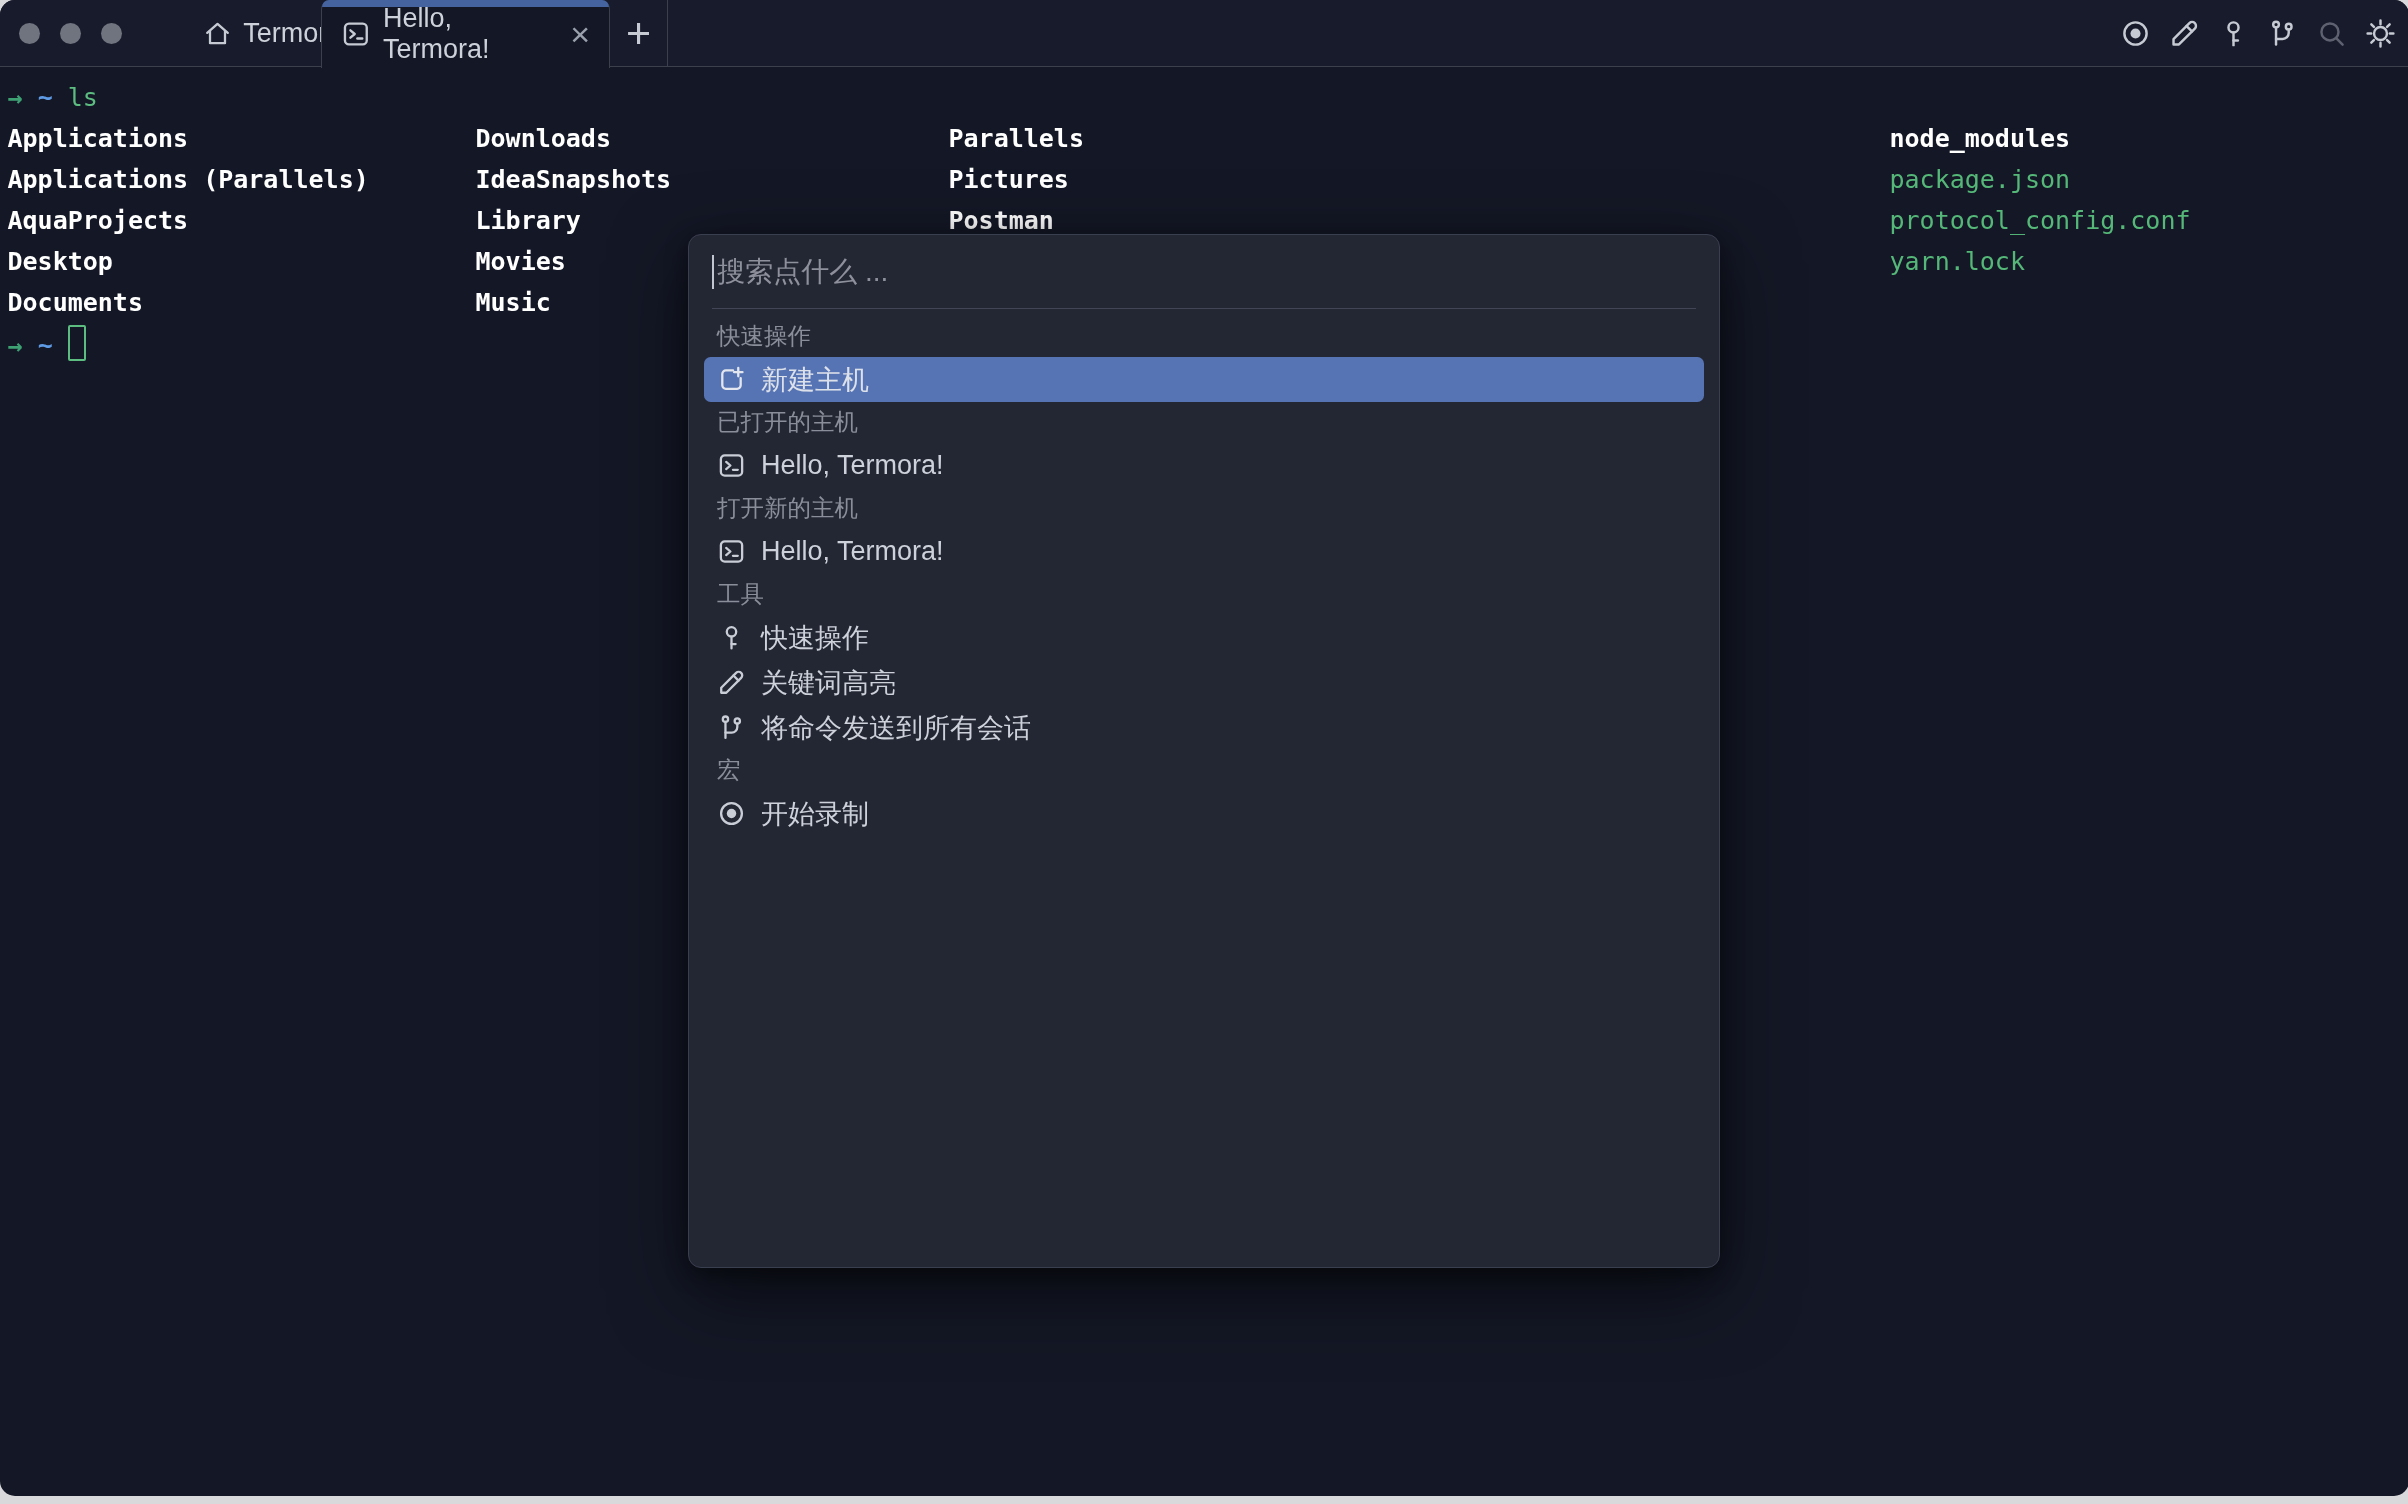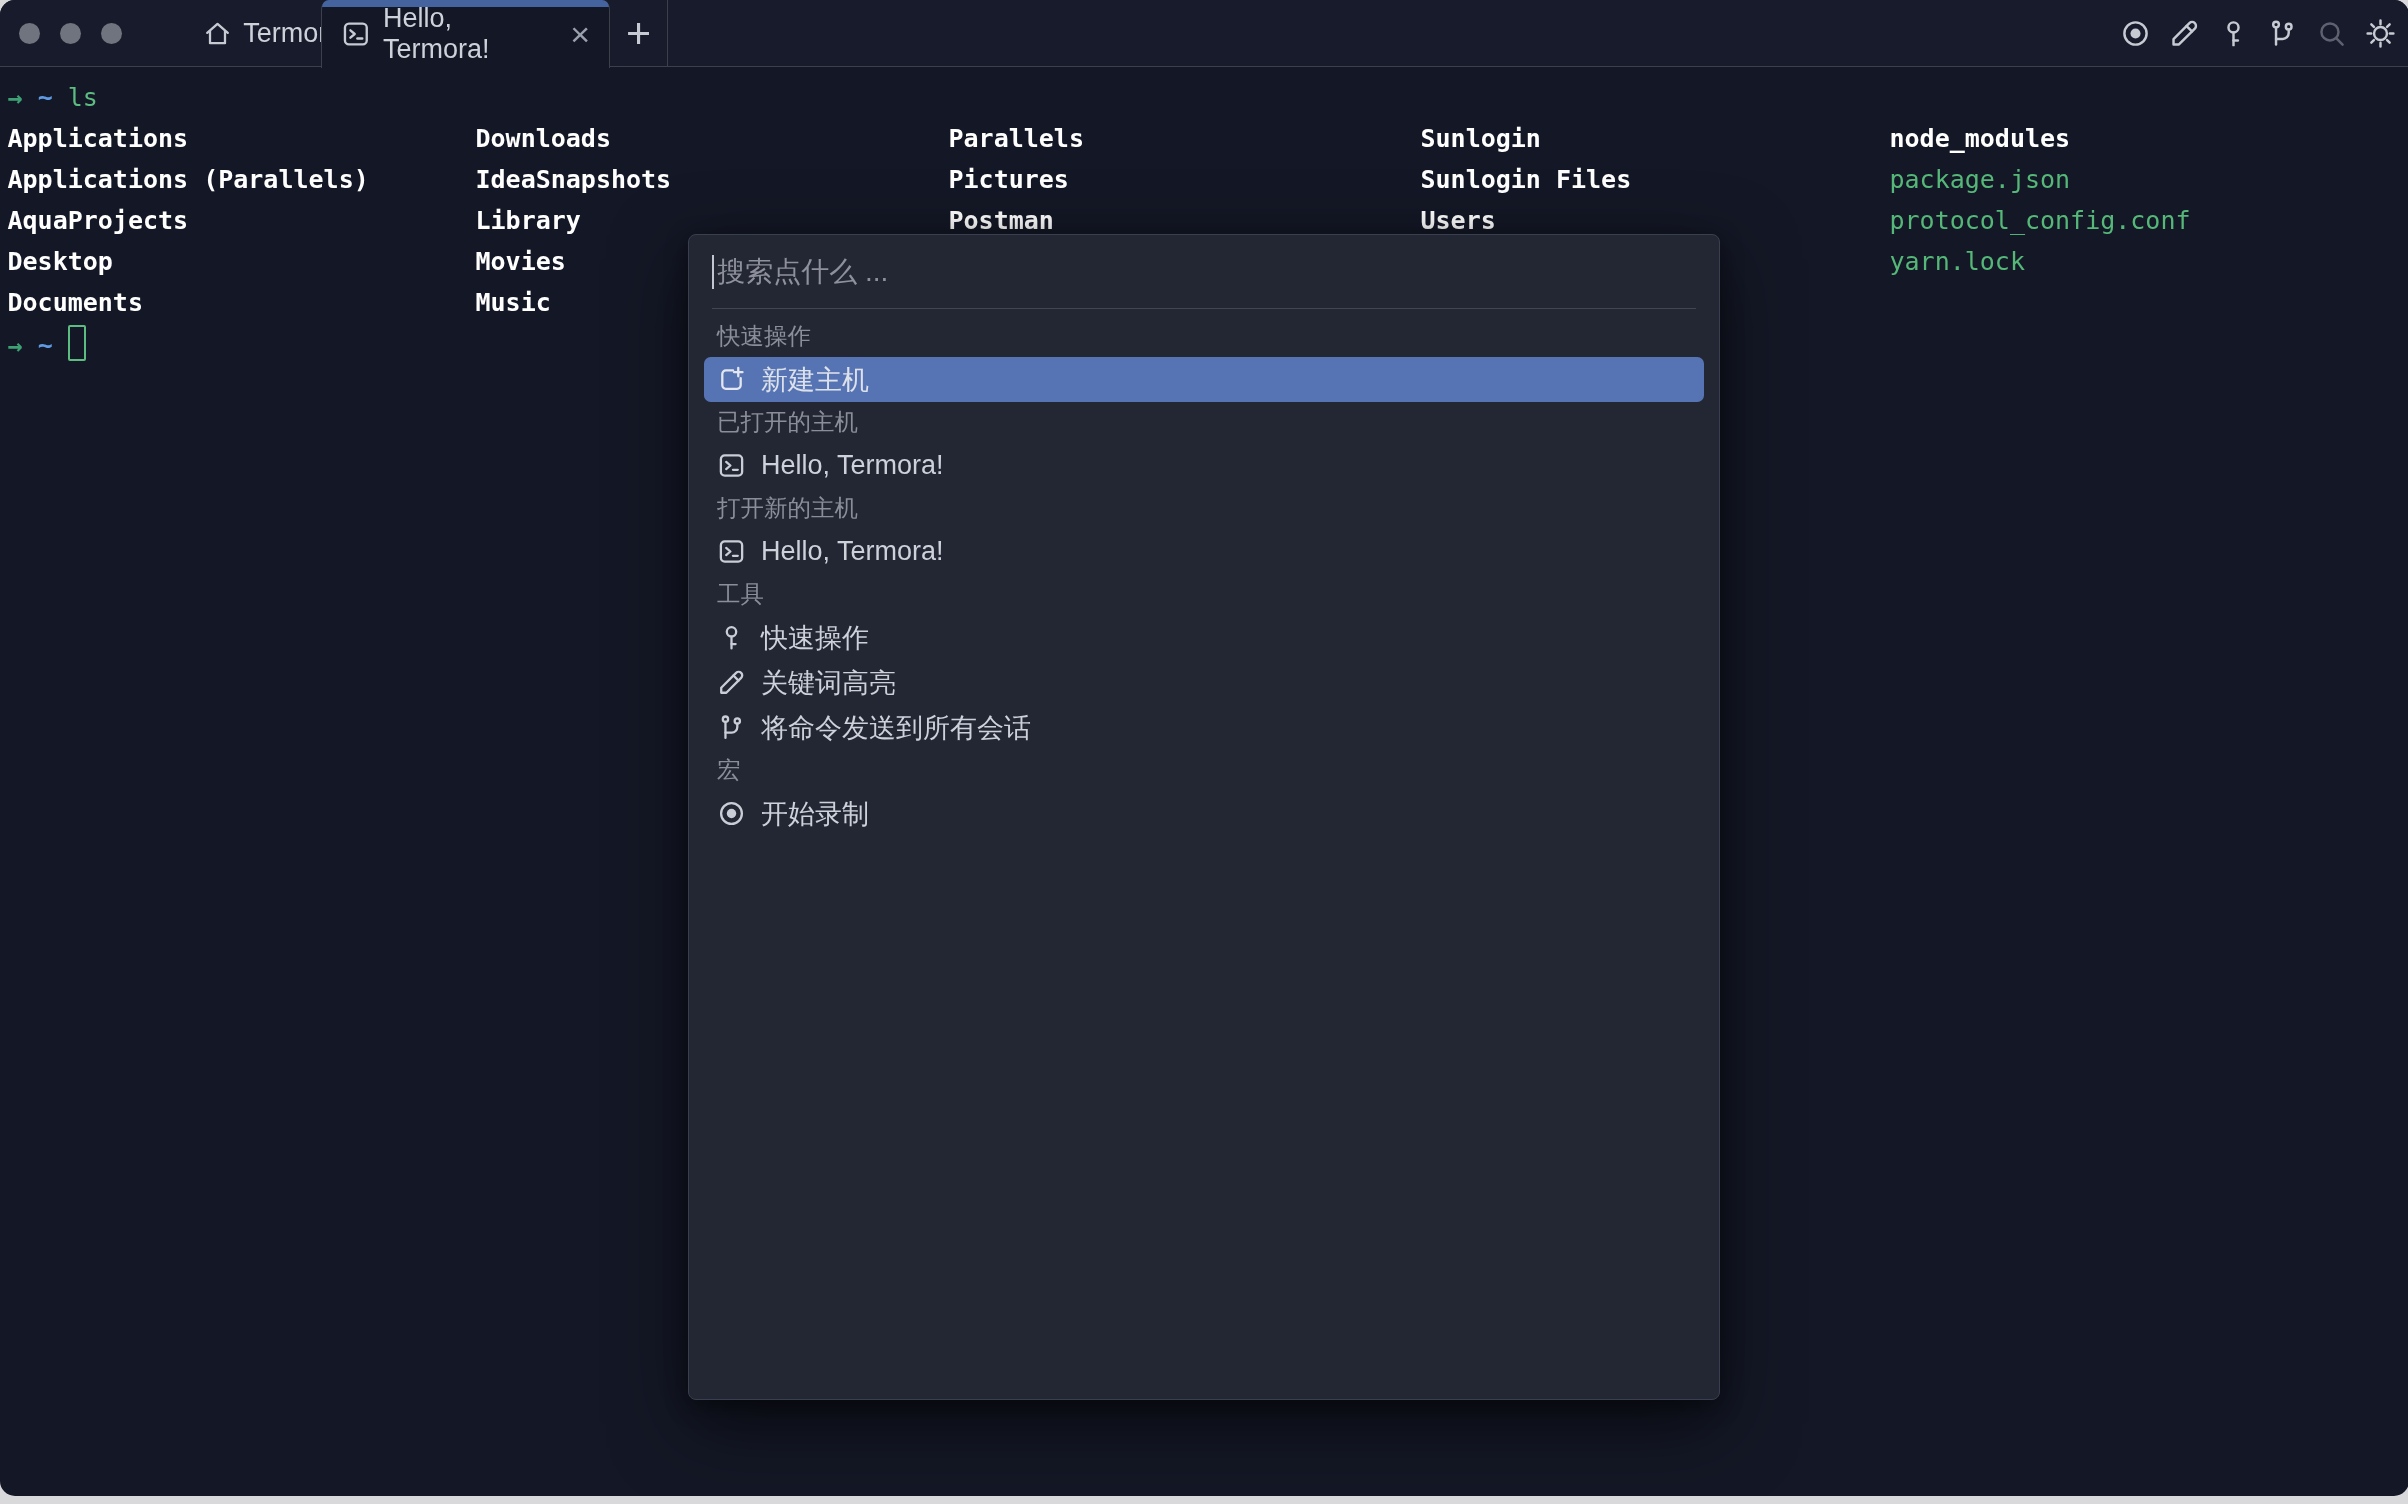--- a/index.html
+++ b/index.html
@@ -66,22 +66,22 @@
     display: inline-block; width: 18px; height: 36px; vertical-align: -6.6px;
     border: 2.4px solid #5dbc80; border-radius: 1.9px;
   }
   .ls-grid { position: relative; height: 207px; }
   .term-col { position: absolute; top: 0; white-space: pre; }
   .term-col .dir  { color: #ffffff; font-weight: 700; display: block; }
   .term-col .file { color: #55b878; font-weight: 400; display: block; }
 
   
   .palette {
-    position: absolute; left: 688px; top: 234px; width: 1032px; height: 1166px;
-    background: #232633; border: 0.9px solid #3a3f50; border-radius: 8px;
+    position: absolute; left: 688px; top: 234px; width: 1032px; height: 1034px;
+    background: #232633; border: 0.9px solid #3a3f50; border-radius: 13px;
     box-shadow: 0 24.5px 75px rgba(0,0,0,0.55), 0 5.6px 22.6px rgba(0,0,0,0.4);
   }
   .search-row { height: 73px; display: flex; align-items: center; padding: 0 22.6px; cursor: text; }
   .caret { width: 2.8px; height: 34px; background: #c2c6d0; margin-right: 2.8px; }
   .placeholder { color: #8e919c; font-size: 28px; }
   .pal-divider { height: 0.9px; background: #414556; margin: 0 22.6px; }
 
   .pal-list { padding: 7.5px 15px 0 15px; }
   .pal-section-label {
     height: 41px; display: flex; align-items: flex-end; padding: 0 13px 5.6px 13px;
@@ -174,21 +174,20 @@
         </span>
       </div>
   </div>
 
   <div class="terminal">
     <div class="pline"><span class="p-arrow">→</span><span class="p-path"> <span>~</span></span> <span class="p-cmd">ls</span></div>
     <div class="ls-grid" id="ls-grid">
         <div class="term-col" style="left: 0px;"><span class="dir">Applications</span><span class="dir">Applications (Parallels)</span><span class="dir">AquaProjects</span><span class="dir">Desktop</span><span class="dir">Documents</span></div>
         <div class="term-col" style="left: 468px;"><span class="dir">Downloads</span><span class="dir">IdeaSnapshots</span><span class="dir">Library</span><span class="dir">Movies</span><span class="dir">Music</span></div>
         <div class="term-col" style="left: 941px;"><span class="dir">Parallels</span><span class="dir">Pictures</span><span class="dir">Postman</span></div>
-        <div class="term-col" style="left: 1413px;"><span class="dir">Sunlogin</span><span class="dir">Sunlogin Files</span><span class="dir">Users</span></div>
         <div class="term-col" style="left: 1882px;"><span class="dir">node_modules</span><span class="file">package.json</span><span class="file">protocol_config.conf</span><span class="file">yarn.lock</span></div>
       </div>
     <div class="pline"><span class="p-arrow">→</span><span class="p-path"> <span>~</span></span> <span class="cursor-block"></span></div>
   </div>
 
   <div class="palette">
     <div class="search-row">
       <span class="caret"></span>
       <span class="placeholder">搜索点什么 ...</span>
     </div>

